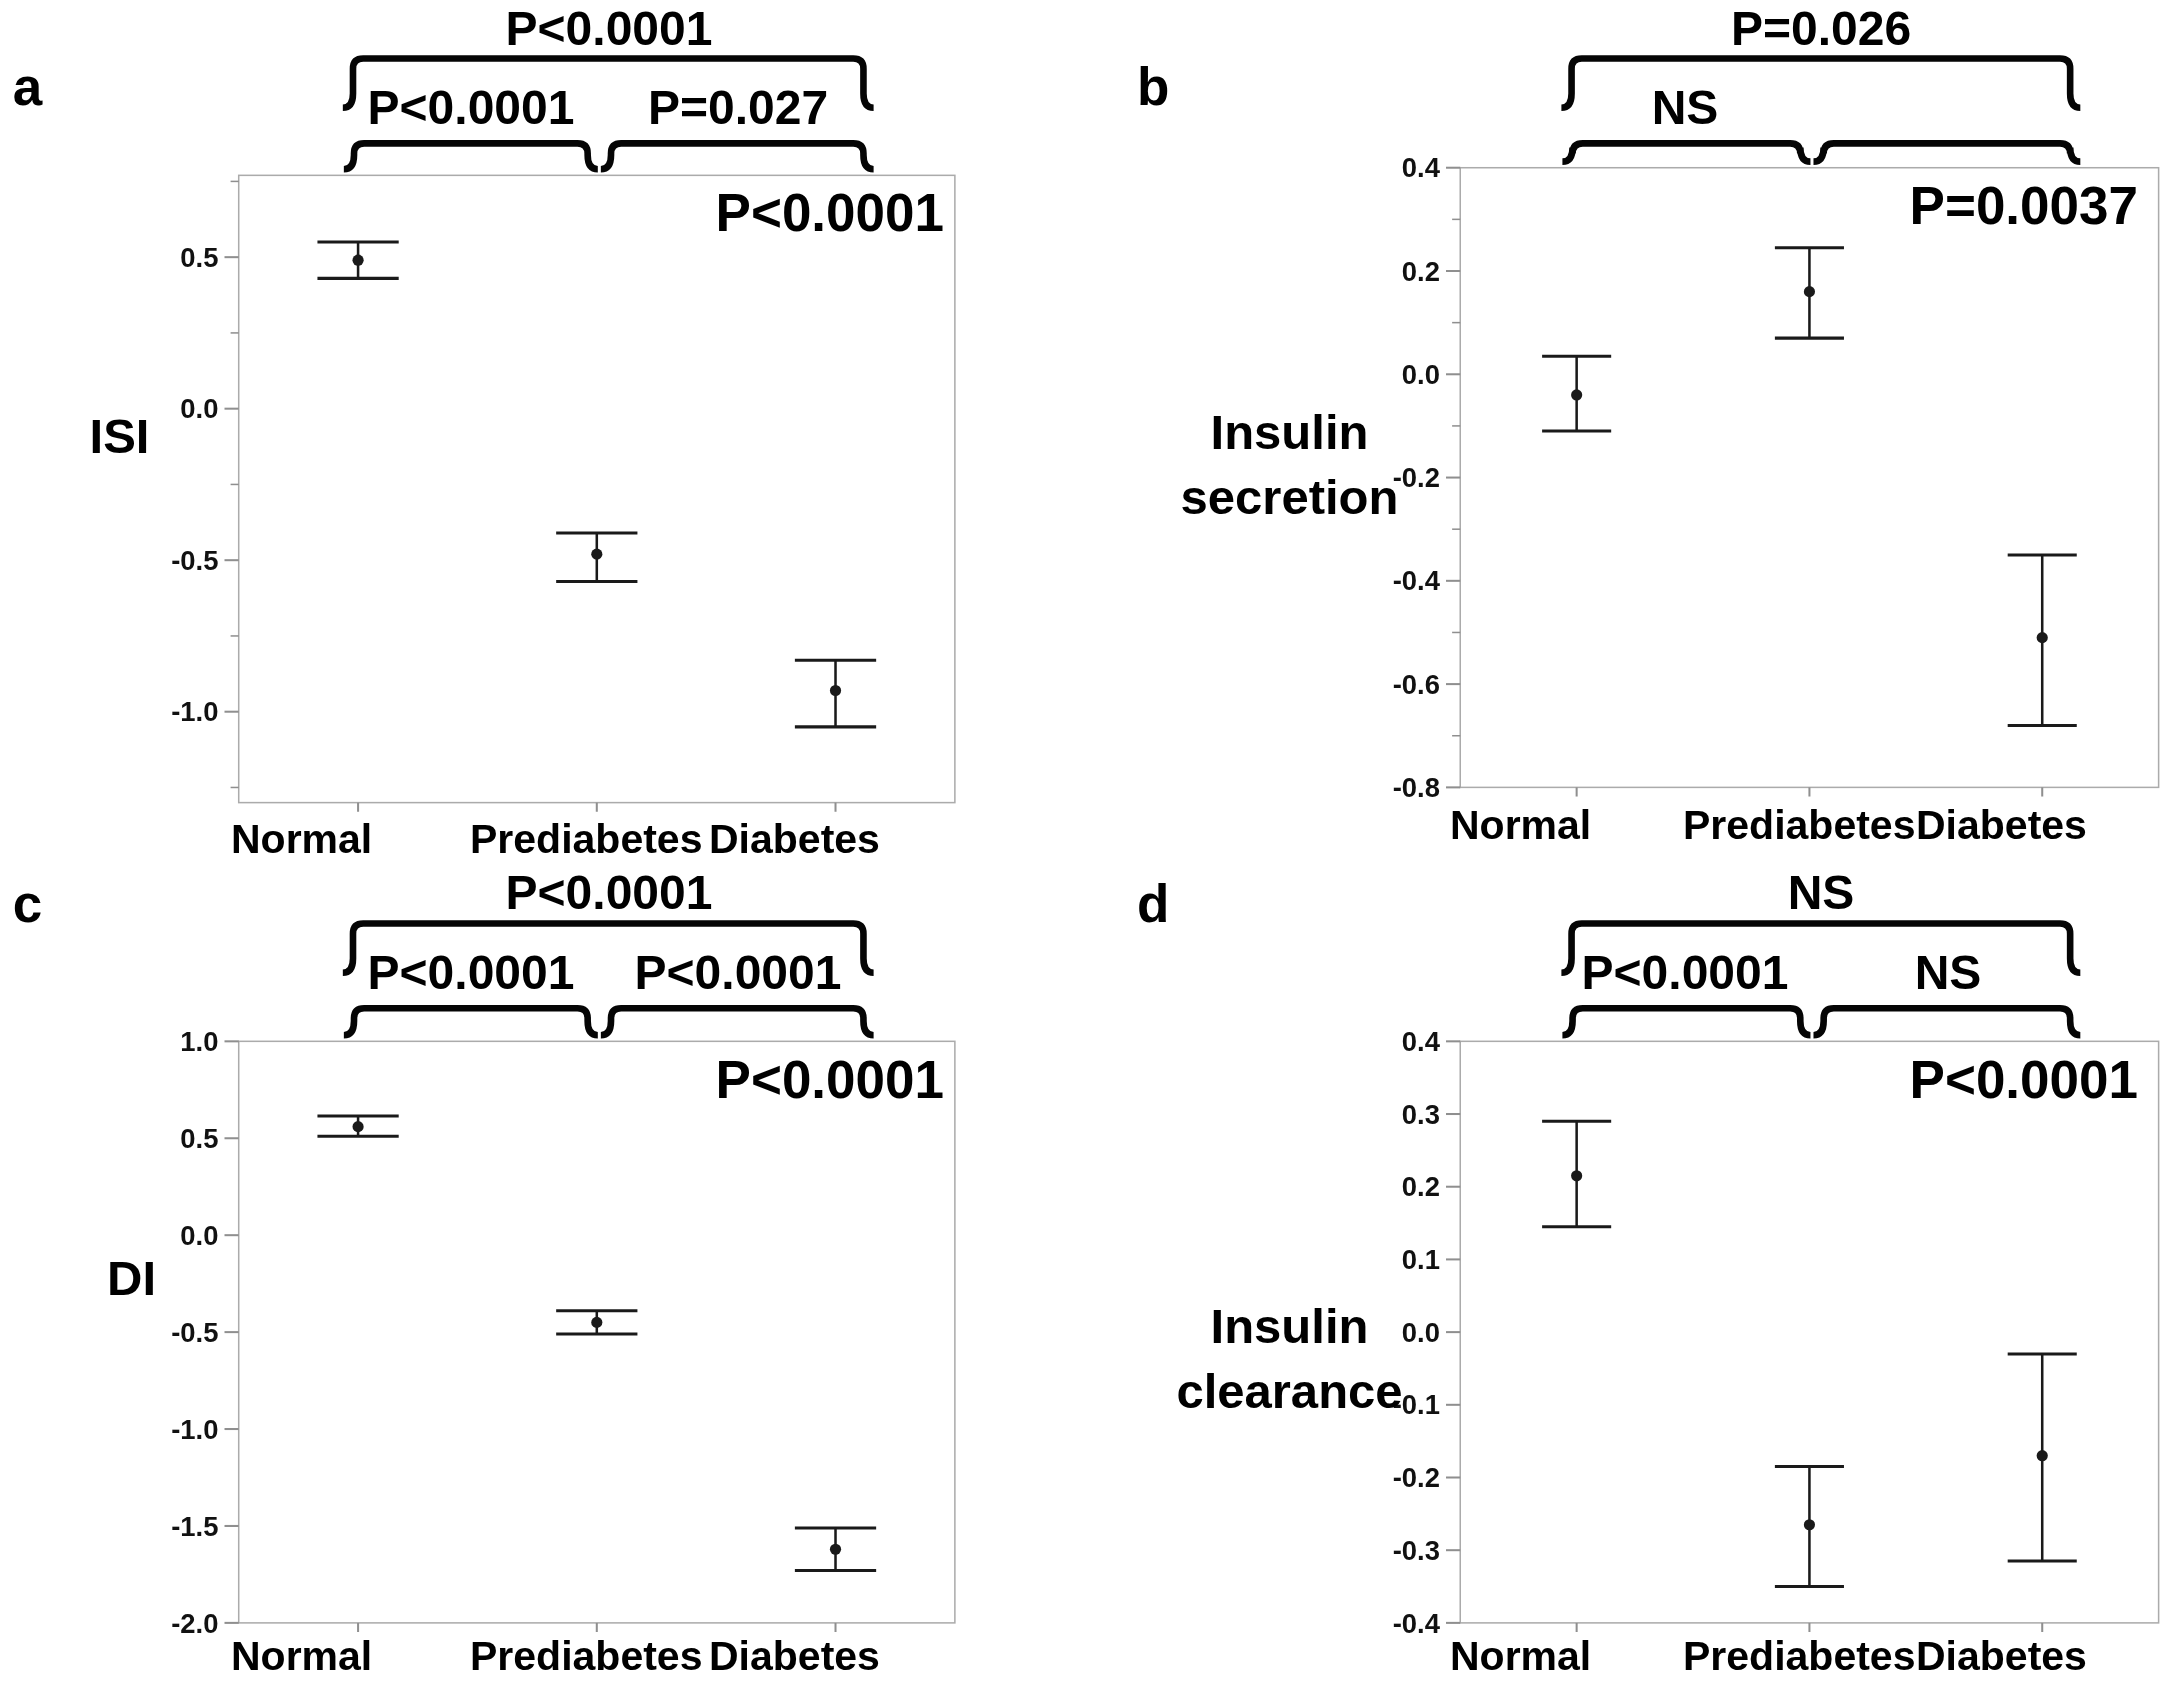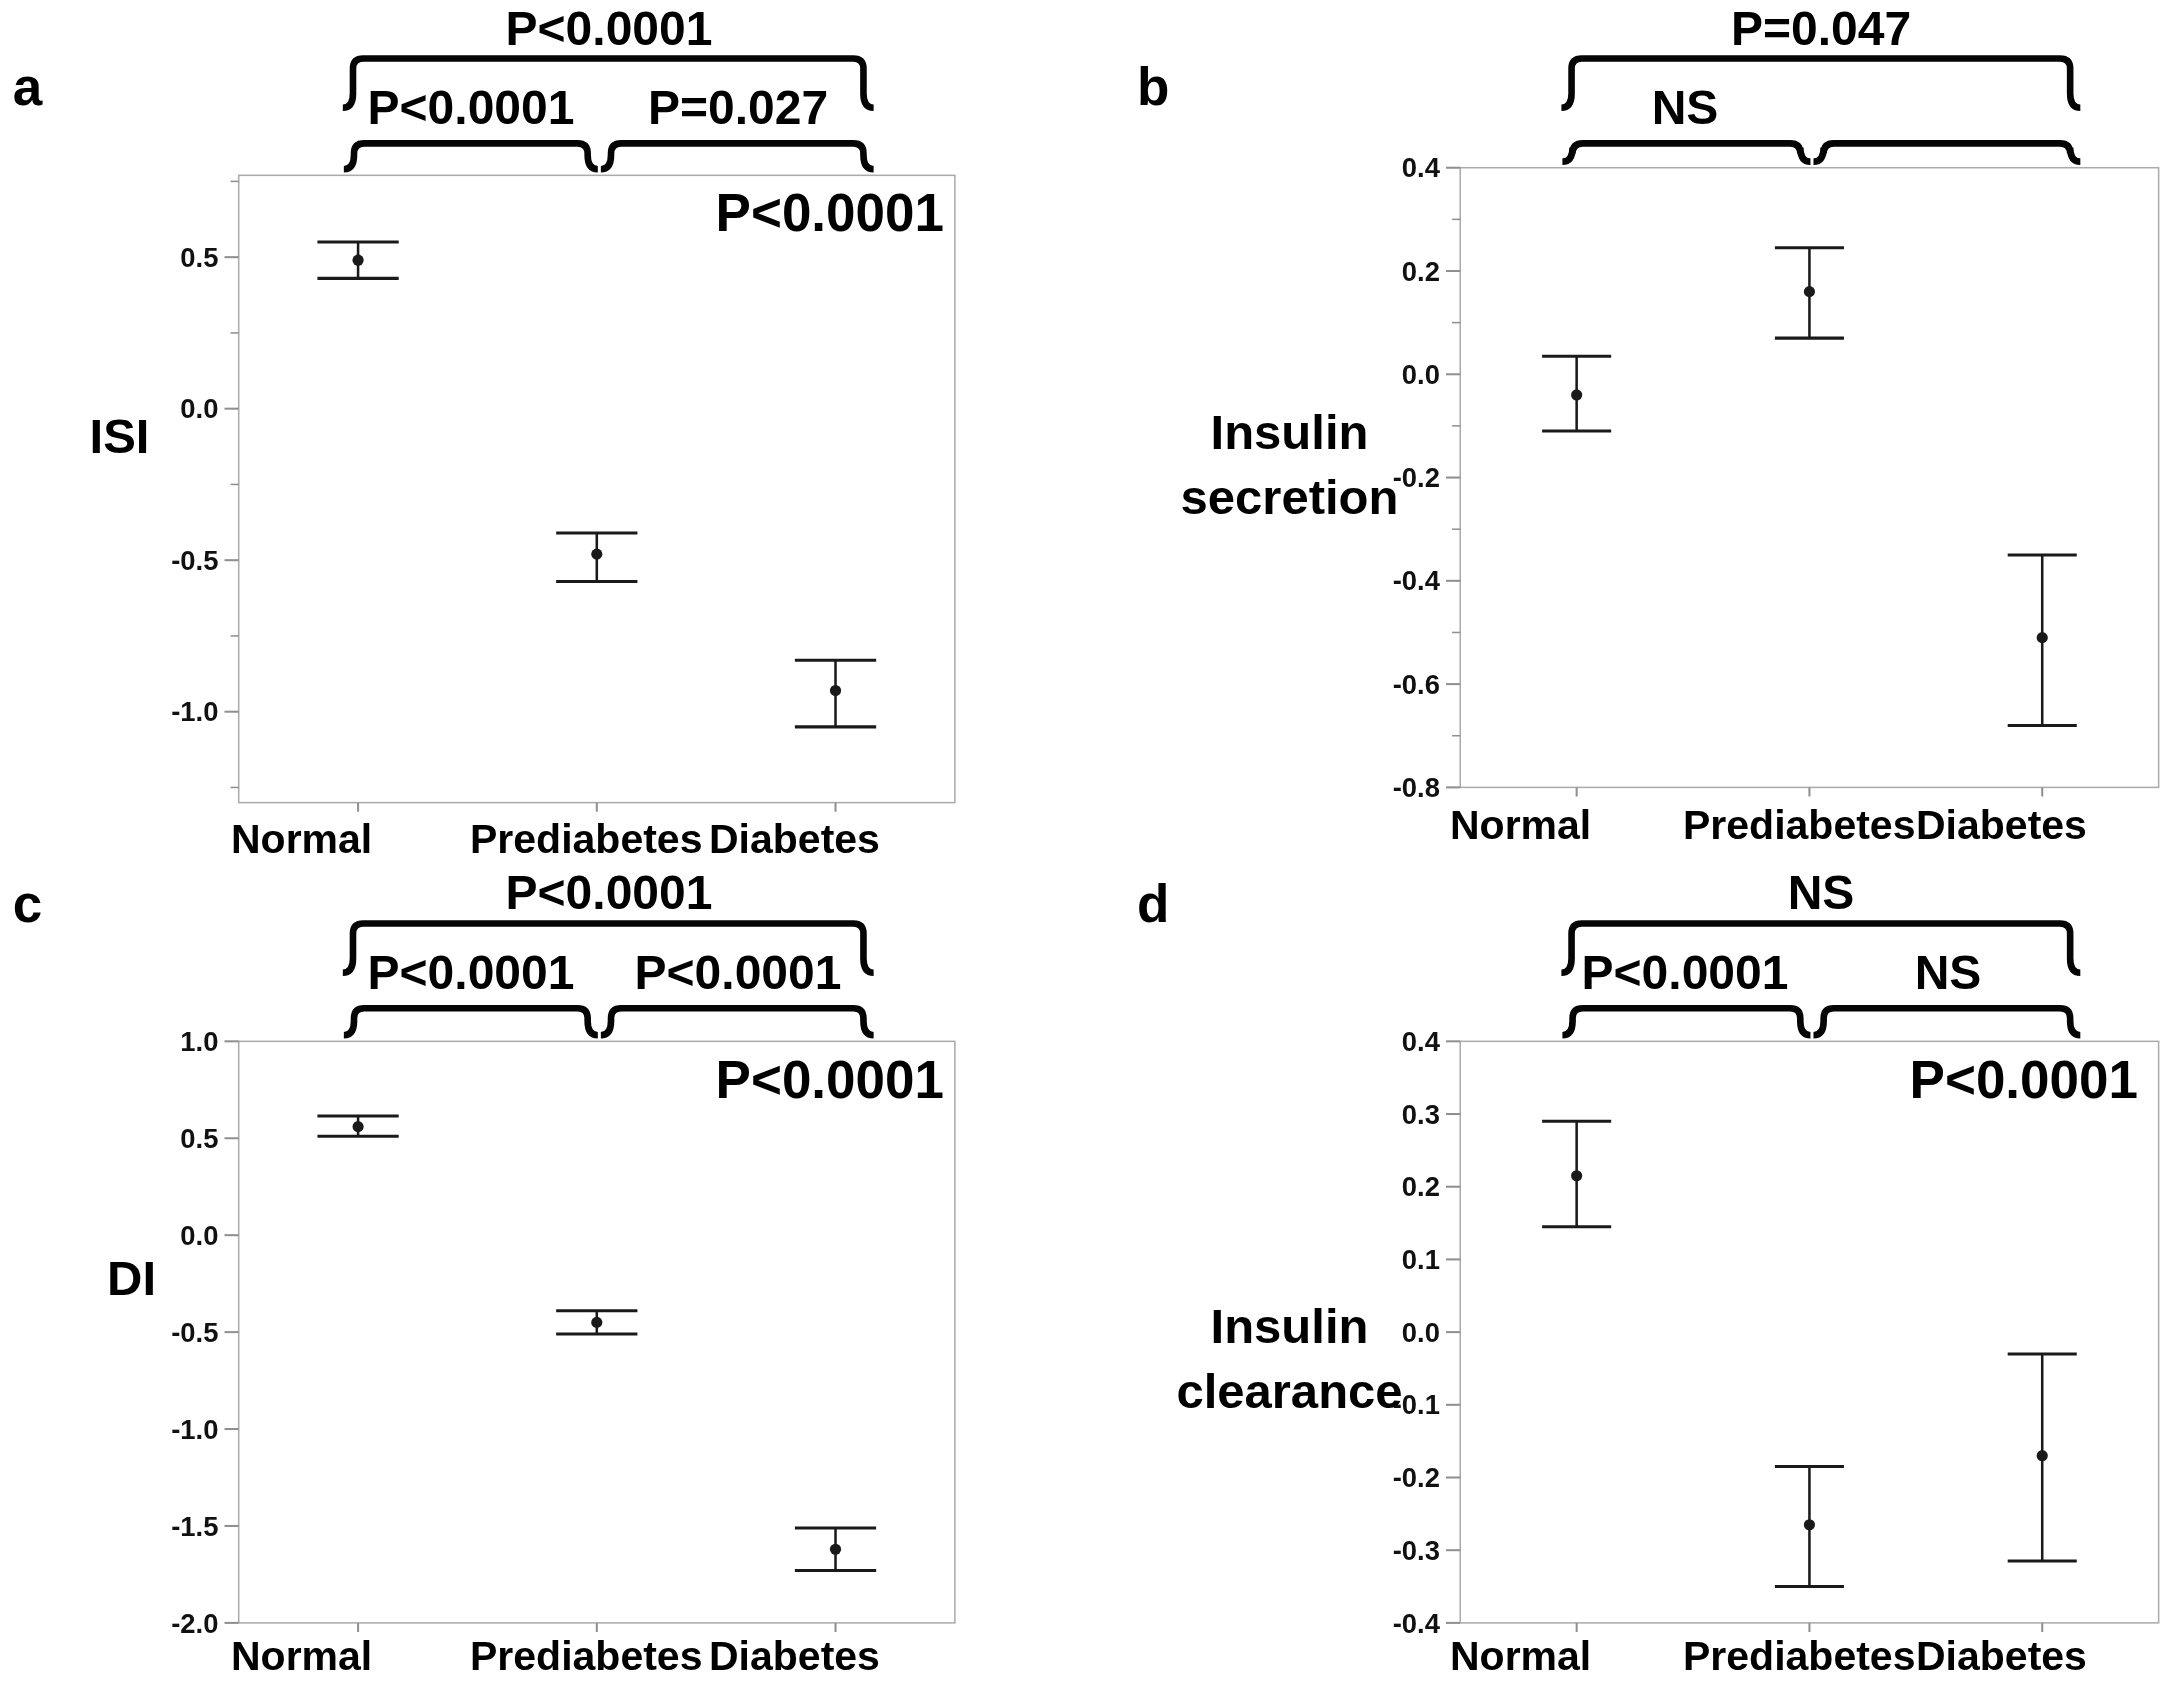--- a/index.html
+++ b/index.html
@@ -198,22 +198,23 @@
   <div class="txt plabel" style="left:431px;top:1px;width:356px">P&lt;0.0001</div>
   <div class="txt plabel" style="left:293px;top:80px;width:356px">P&lt;0.0001</div>
   <div class="txt plabel" style="left:560px;top:80px;width:356px">P=0.027</div>
   <div class="txt annot" style="left:660px;top:186px;width:284px">P&lt;0.0001</div>
   <div class="txt ylabel" style="left:38px;top:404px;width:163px">ISI</div>
   <div class="txt cat" style="left:231px;top:819px">Normal</div>
   <div class="txt cat" style="left:470px;top:819px">Prediabetes</div>
   <div class="txt cat" style="left:709px;top:819px">Diabetes</div>
 
   <div class="txt letter" style="left:1137px;top:60px">b</div>
-  <div class="txt plabel" style="left:1643px;top:1px;width:356px">P=0.047</div>
+  <div class="txt plabel" style="left:1643px;top:1px;width:356px">P=0.026</div>
   <div class="txt plabel" style="left:1507px;top:80px;width:356px">NS</div>
+  <div class="txt annot" style="left:1854px;top:179px;width:284px">P=0.0037</div>
   <div class="txt ylabel" style="left:1137px;top:400px;width:305px">
     <div>Insulin</div>
     <div>secretion</div>
   </div>
   <div class="txt cat" style="left:1450px;top:805px">Normal</div>
   <div class="txt cat" style="left:1683px;top:805px">Prediabetes</div>
   <div class="txt cat" style="left:1916px;top:805px">Diabetes</div>
 
   <div class="txt letter" style="left:12.7px;top:877px">c</div>
   <div class="txt plabel" style="left:431px;top:865px;width:356px">P&lt;0.0001</div>

